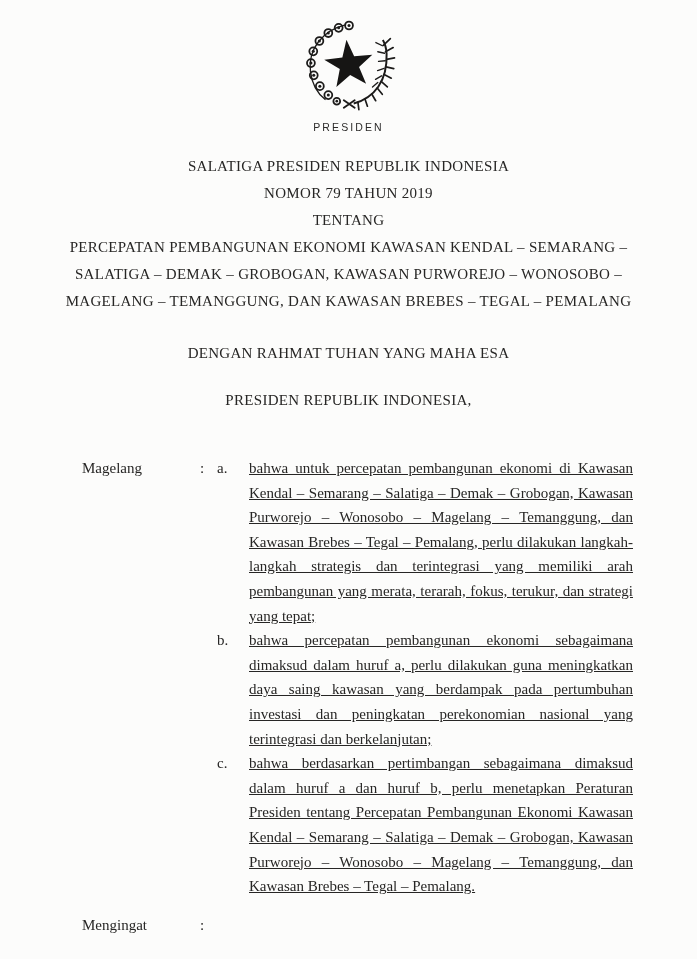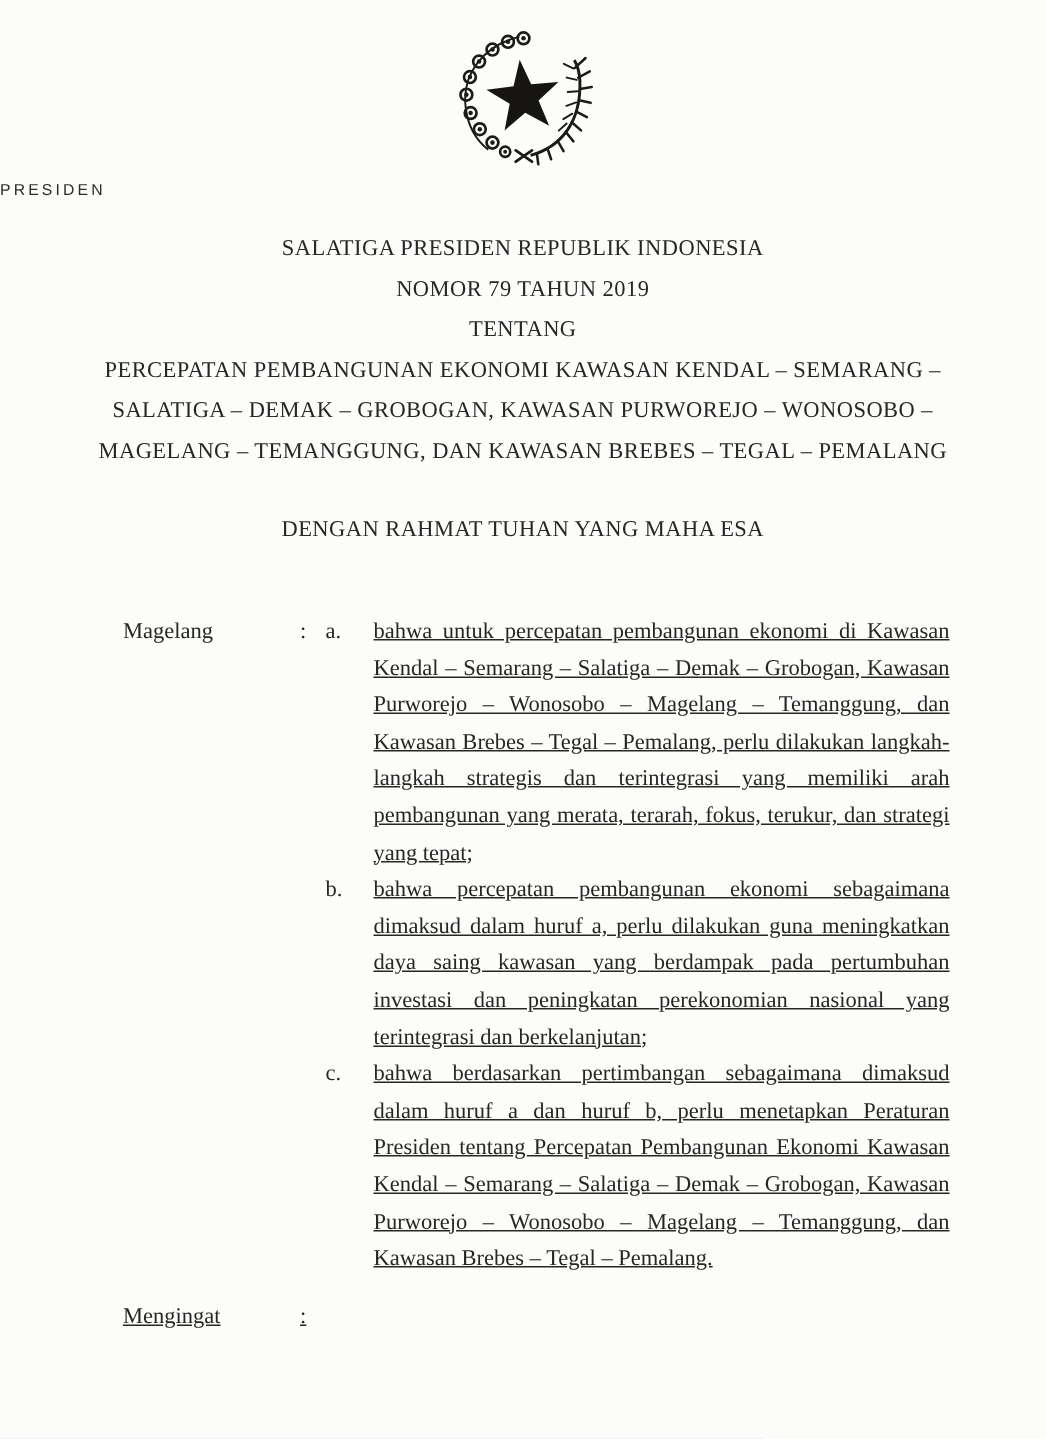--- a/index.html
+++ b/index.html
@@ -16,20 +16,21 @@
   
   .seal-wrap {
     width: 96px;
     height: 94px;
     margin: 18px auto 0 auto;
   }
   .seal-wrap svg { display: block; width: 100%; height: 100%; }
   
   .org {
     margin-top: 9px;
+    text-align: center;
     font-family: "Liberation Sans", sans-serif;
     font-size: 10.5px;
     letter-spacing: 2.1px;
     line-height: 13px;
     color: #2c2b2a;
   }
   
   .title-block {
     margin-top: 19px;
     text-align: center;
@@ -57,21 +58,21 @@
     letter-spacing: 0.3px;
   }
   
   .clause {
     display: flex;
     align-items: flex-start;
     margin: 42px 64px 0 82px;
     font-size: 15px;
     line-height: 24.6px;
   }
-  .clause.recalling { margin-top: 14px; text-decoration: underline; }
+  .clause.recalling { margin-top: 14px; }
   .clause .label { width: 118px; flex: 0 0 auto; }
   .clause .colon { width: 17px; flex: 0 0 auto; }
   .clause.recalling .colon { width: 13px; }
   .clause .items { flex: 1 1 auto; }
   .item { display: flex; align-items: flex-start; }
   .item .marker { width: 32px; flex: 0 0 auto; }
   .item .text { flex: 1 1 auto; text-align: justify; text-decoration: underline; }
   .clause.recalling .text { flex: 1 1 auto; text-align: justify; }
 </style>
 </head>
@@ -127,20 +128,21 @@
 
   <div class="title-block">
     <div>SALATIGA PRESIDEN REPUBLIK INDONESIA</div>
     <div>NOMOR 79 TAHUN 2019</div>
     <div>TENTANG</div>
     <div class="subject">PERCEPATAN PEMBANGUNAN EKONOMI KAWASAN KENDAL – SEMARANG – SALATIGA – DEMAK – GROBOGAN, KAWASAN PURWOREJO – WONOSOBO – MAGELANG – TEMANGGUNG, DAN KAWASAN BREBES – TEGAL – PEMALANG</div>
   </div>
 
   <div class="invocation">DENGAN RAHMAT TUHAN YANG MAHA ESA</div>
 
+  <div class="authority">PRESIDEN REPUBLIK INDONESIA,</div>
 
   <div class="clause considering">
     <div class="label">Magelang</div>
     <div class="colon">:</div>
     <div class="items">
       <div class="item">
         <div class="marker">a.</div>
         <div class="text">bahwa untuk percepatan pembangunan ekonomi di Kawasan Kendal – Semarang – Salatiga – Demak – Grobogan, Kawasan Purworejo – Wonosobo – Magelang – Temanggung, dan Kawasan Brebes – Tegal – Pemalang, perlu dilakukan langkah-langkah strategis dan terintegrasi yang memiliki arah pembangunan yang merata, terarah, fokus, terukur, dan strategi yang tepat;</div>
       </div>
       <div class="item">

